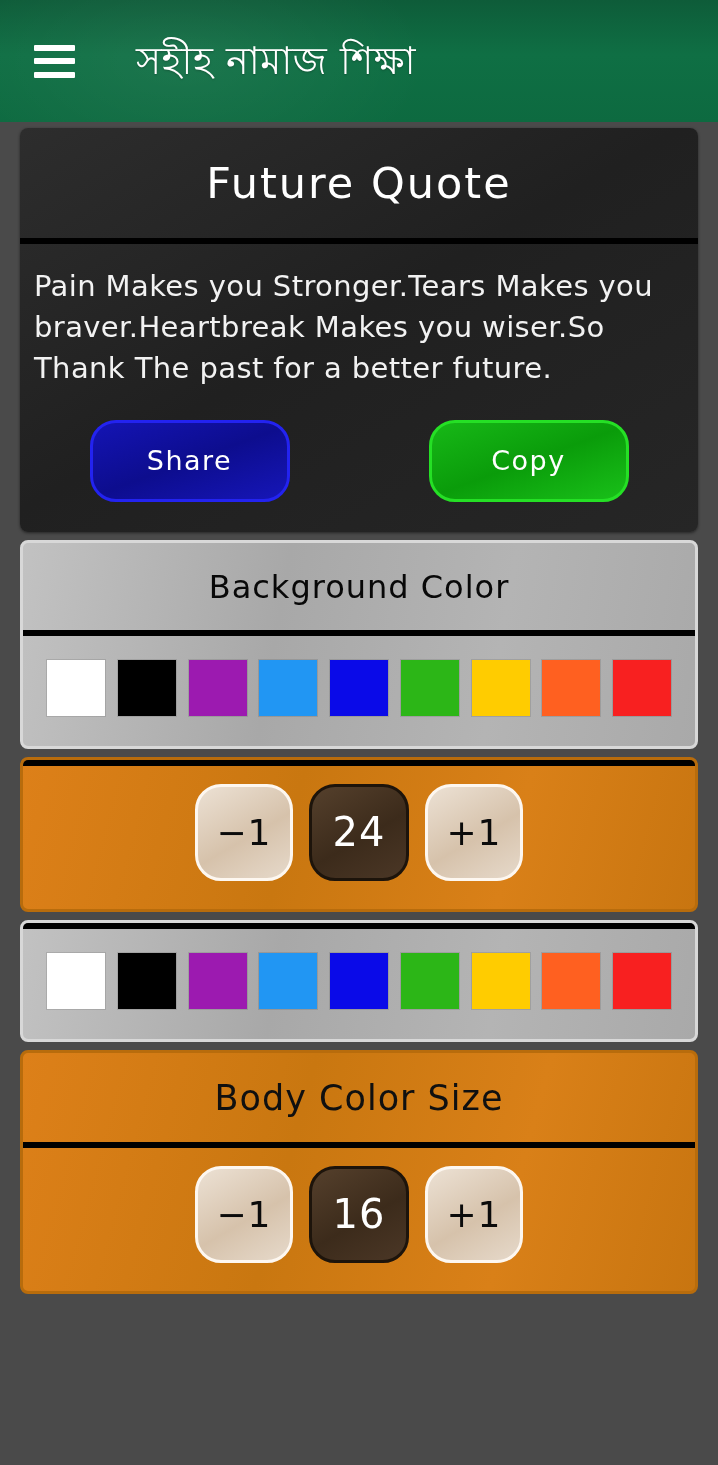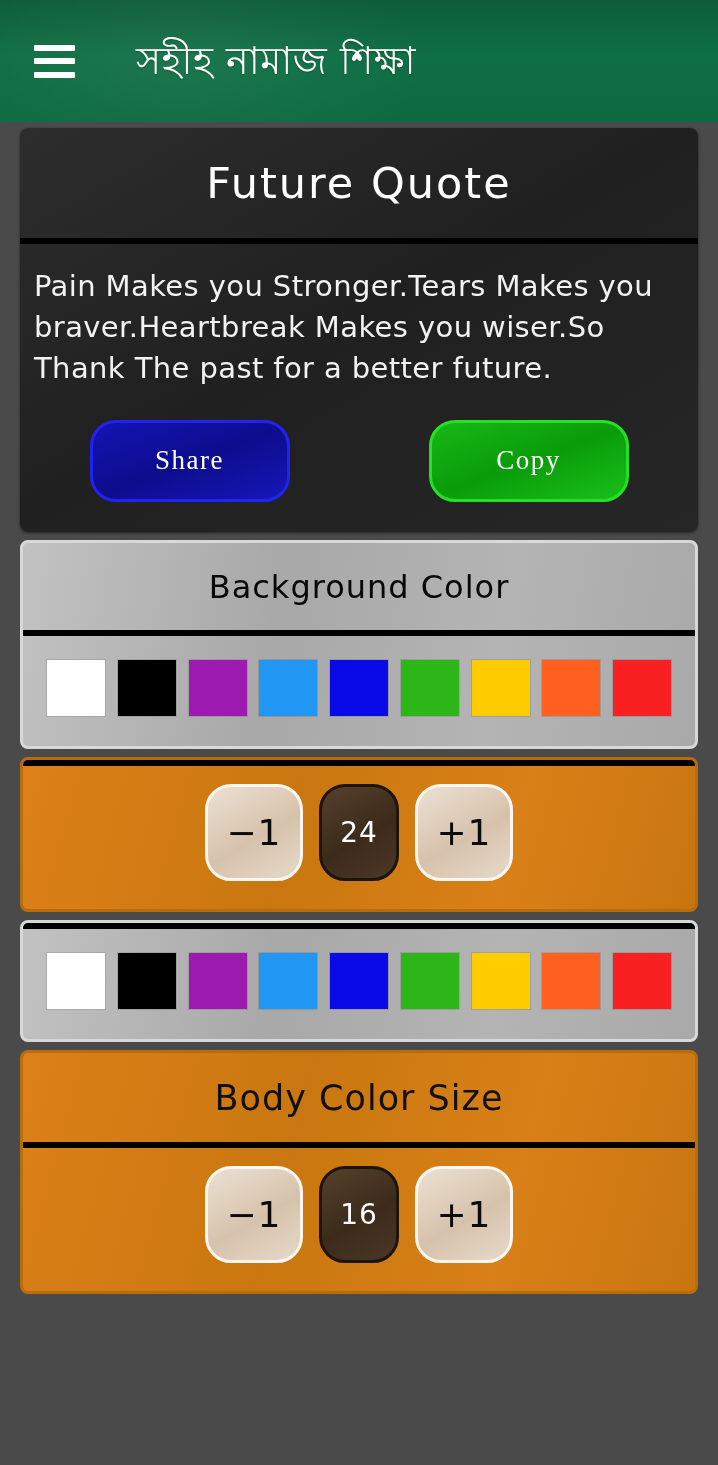--- a/index.html
+++ b/index.html
@@ -110,21 +110,20 @@
     height: 82px;
     border-radius: 26px;
     display: flex;
     align-items: center;
     justify-content: center;
     color: #ffffff;
     font-size: 27px;
     letter-spacing: 1.5px;
     cursor: pointer;
     border: 3px solid transparent;
-    font-family: Liberation Serif, serif;
   }
   .btn-share {
     background: linear-gradient(160deg, #1414b4 0%, #0d0d8e 50%, #1616b8 100%);
     border-color: #2323f0;
   }
   .btn-copy {
     background: linear-gradient(160deg, #17b817 0%, #0a9c0a 50%, #19c019 100%);
     border-color: #25e025;
   }
 
@@ -179,27 +178,27 @@
     align-items: center;
     justify-content: center;
     font-size: 36px;
     color: #0b0b0b;
     background: linear-gradient(150deg, #ece1d4 0%, #d6c2ab 55%, #e6d9ca 100%);
     border: 3px solid #fdf7f0;
     cursor: pointer;
     letter-spacing: 1px;
   }
   .step-value {
-    width: 80px;
+    width: 100px;
     height: 97px;
     border-radius: 26px;
     display: flex;
     align-items: center;
     justify-content: center;
-    font-size: 28px;
+    font-size: 40px;
     color: #ffffff;
     background: linear-gradient(150deg, #55402c 0%, #3c2b1b 55%, #4b3726 100%);
     border: 3px solid #1d140b;
     letter-spacing: 1px;
   }
 </style>
 </head>
 <body>
 
 <div class="appbar">

